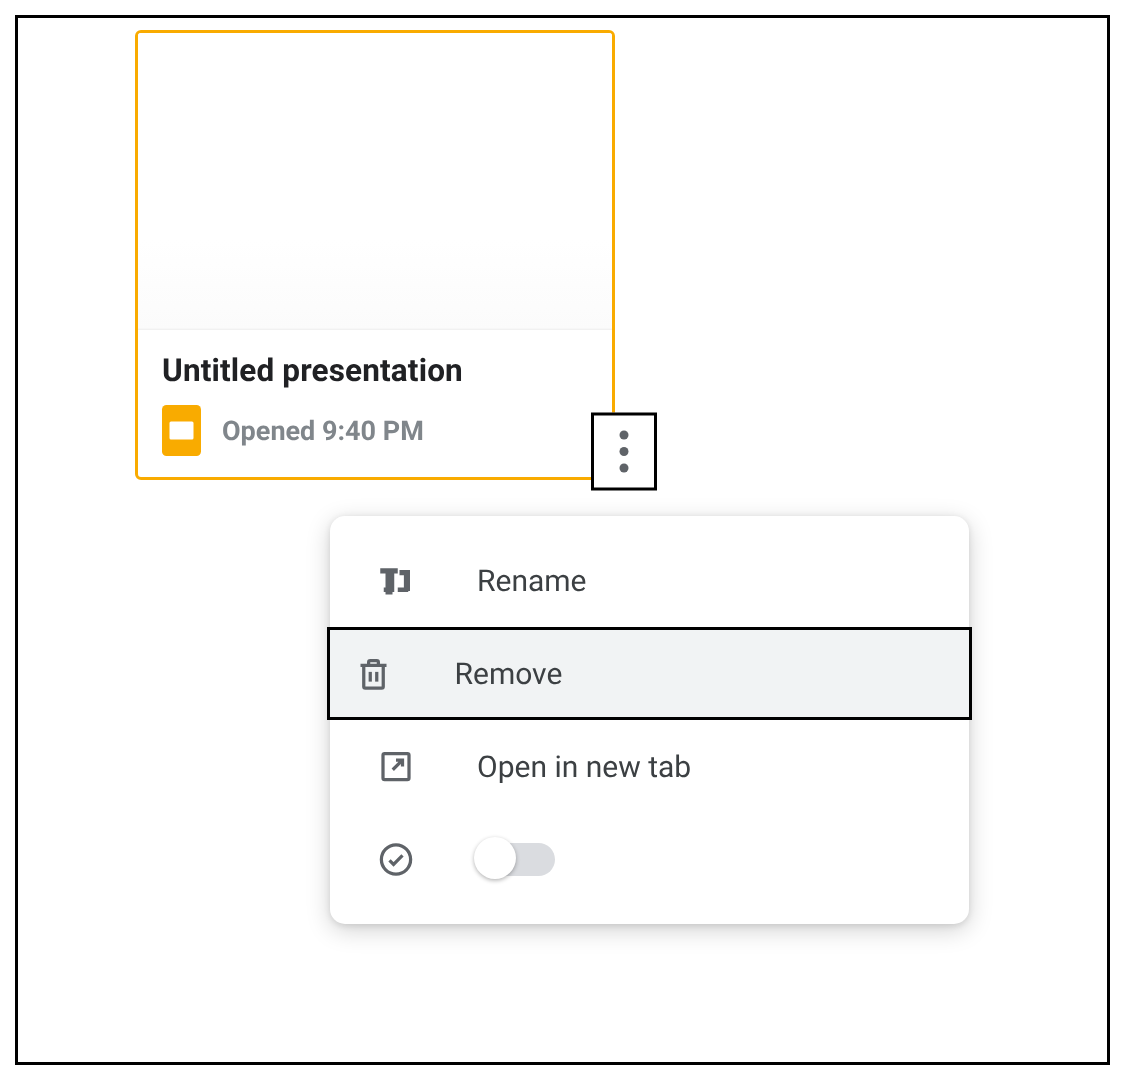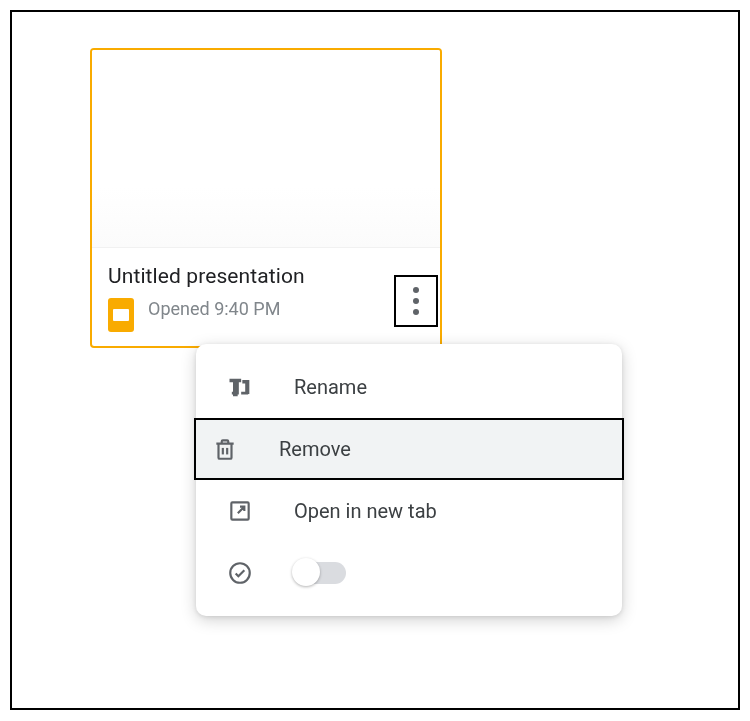--- a/index.html
+++ b/index.html
@@ -15,46 +15,47 @@
       left: 10px;
       top: 10px;
       width: 730px;
       height: 700px;
       border: 2px solid #000;
       background: #fff;
     }
     .card {
       position: absolute;
       left: 78px;
-      top: 36px;
-      width: 352px;
+      top: 8px;
+      width: 320px;
       height: 300px;
       border: 2px solid #f9ab00;
       border-radius: 4px;
       overflow: hidden;
       background: #fff;
+      font-weight: bold;
     }
     .card-thumb {
       width: 100%;
       height: 198px;
       background: linear-gradient(#fff 70%, #fbfbfb 100%);
       border-bottom: 1px solid #f1f1f1;
     }
     .card-meta {
       padding: 16px 16px 0 16px;
     }
     .card-title {
       font-size: 21px;
       color: #202124;
       margin-bottom: 10px;
       letter-spacing: 0.1px;
     }
     .card-row {
       display: flex;
-      align-items: flex-start;
+      align-items: center;
       gap: 14px;
     }
     .slides-icon {
       width: 26px;
       height: 34px;
       background: #f9ab00;
       border-radius: 3px;
       position: relative;
       display: flex;
       align-items: center;
@@ -91,21 +92,21 @@
       gap: 5px;
     }
     .more-dots span {
       width: 6px;
       height: 6px;
       border-radius: 50%;
       background: #5f6368;
     }
     .menu {
       position: absolute;
-      left: 184px;
+      left: 208px;
       top: 332px;
       width: 426px;
       background: #fff;
       border-radius: 10px;
       box-shadow: 0 4px 16px rgba(0,0,0,0.18), 0 1px 4px rgba(0,0,0,0.1);
       padding: 12px 0;
       z-index: 10;
     }
     .menu-item {
       display: flex;

